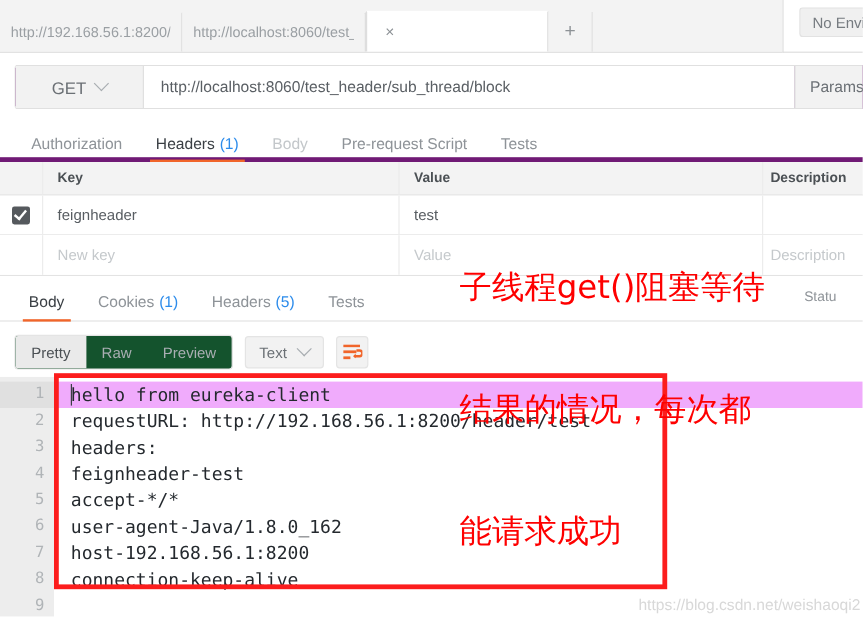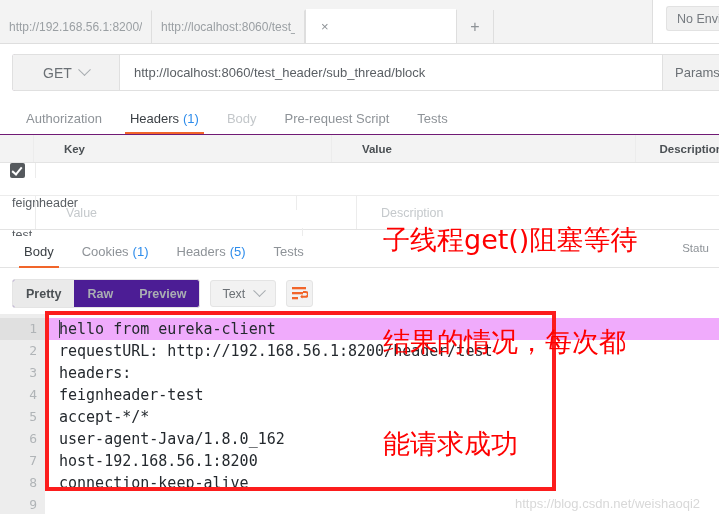--- a/index.html
+++ b/index.html
@@ -168,23 +168,23 @@
     font-size: 13px;
     box-sizing: border-box;
     white-space: nowrap;
   }
 
   
   .req-tabs {
     position: absolute;
     left: 0; top: 103px;
     width: 719px; height: 32px;
-    border-bottom: 1px solid #701a75;
-    display: flex;
-    align-items: flex-end;
+    border-bottom: 4px solid #701a75;
+    display: flex;
+    align-items: flex-start;
     padding-left: 12px;
     box-sizing: border-box;
   }
   .rtab {
     height: 32px;
     display: flex;
     align-items: center;
     padding: 0 14px;
     font-size: 13px;
     color: #8e9398;
@@ -208,28 +208,27 @@
     position: absolute;
     left: 0; top: 135px;
     width: 719px;
     border-bottom: 1px solid #e3e3e3;
   }
   .hrow {
     display: flex;
     height: 28px;
     border-bottom: 1px solid #ececec;
     box-sizing: border-box;
-    gap: 18px;
   }
   .hrow.head {
     background: #f3f3f3;
     height: 28px;
     border-bottom: 1px solid #e3e3e3;
   }
-  .hrow.data { height: 33px; background: #fff; flex-direction: column; }
+  .hrow.data { height: 33px; background: #fff; }
   .hrow.blank { height: 33px; background: #fff; border-bottom: none; }
   .hc-check {
     width: 36px;
     display: flex;
     align-items: center;
     justify-content: center;
     border-right: 1px solid #ececec;
     box-sizing: border-box;
   }
   .hc-key {
@@ -292,42 +291,41 @@
     width: 719px; height: 32px;
     border-bottom: 1px solid #e3e3e3;
     display: flex;
     align-items: center;
     padding-left: 10px;
     box-sizing: border-box;
     background: #fff;
   }
   .status-lbl {
     position: absolute;
-    right: 4px; top: 242px;
+    right: 16px; top: 242px;
     font-size: 11.5px;
     color: #8e9398;
     padding-right: 6px;
   }
 
   
   .resp-toolbar {
     position: absolute;
     left: 12px; top: 279px;
     display: flex;
     align-items: center;
     gap: 10px;
   }
   .seg {
     display: flex;
-    background: #4c1d95;
+    background: #14532d;
     border: 1px solid #e4e4e4;
     border-radius: 3px;
     height: 27px;
     overflow: hidden;
-    font-weight: bold;
   }
   .seg > div {
     display: flex;
     align-items: center;
     padding: 0 13px;
     font-size: 12.5px;
     color: #a9aeb2;
     box-sizing: border-box;
   }
   .seg > div.on {
@@ -427,21 +425,21 @@
     font-family: "DejaVu Sans", sans-serif;
     font-size: 27px;
     line-height: 34px;
     white-space: pre;
     letter-spacing: 0px;
   }
 
   
   .watermark {
     position: absolute;
-    right: 19px; bottom: 3px;
+    right: 2px; bottom: 3px;
     color: #d8d8d8;
     font-size: 13px;
     font-family: "Liberation Sans", sans-serif;
     white-space: nowrap;
   }
 </style>
 </head>
 <body>
 
 <div class="app">
@@ -502,20 +500,21 @@
     <div class="hrow data">
       <div class="hc-check">
         <div class="checkbox"></div>
       </div>
       <div class="hc-key">feignheader</div>
       <div class="hc-val">test</div>
       <div class="hc-desc"></div>
     </div>
     <div class="hrow blank">
       <div class="hc-check"></div>
+      <div class="hc-key ph">New key</div>
       <div class="hc-val ph">Value</div>
       <div class="hc-desc ph">Description</div>
     </div>
   </div>
 
   <div class="resp-tabs">
     <div class="rtab active">
       <span>Body</span>
     </div>
     <div class="rtab">

